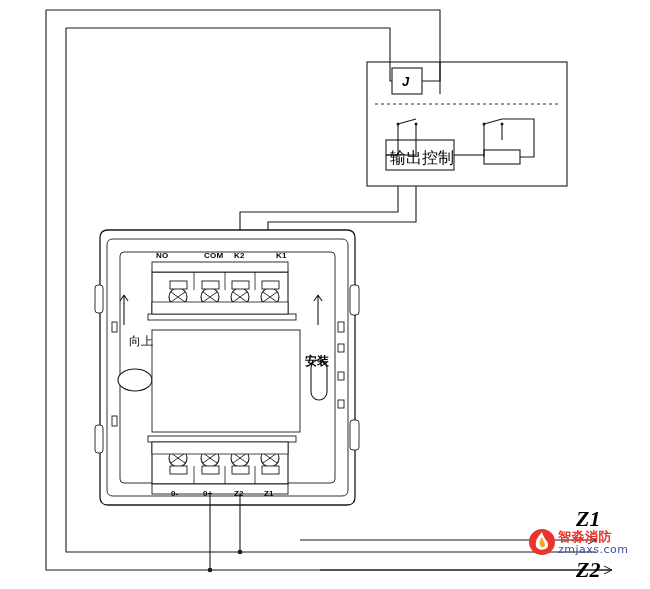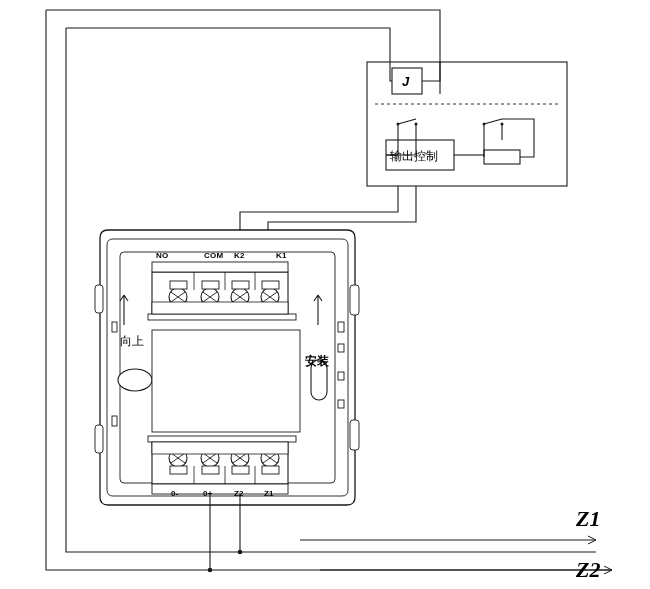--- a/index.html
+++ b/index.html
@@ -32,21 +32,21 @@
   }
   .term-lbl {
     font-size: 8px;
     font-weight: bold;
     letter-spacing: 0.2px;
   }
   .cn-lbl {
     font-size: 12px;
   }
   .box-lbl {
-    font-size: 12px;
+    font-size: 16px;
     text-align: center;
   }
   .j-lbl {
     font-size: 13px;
     font-weight: bold;
     font-style: italic;
   }
   .big-lbl {
     font-size: 22px;
     font-weight: bold;
@@ -252,23 +252,32 @@
   <div class="lbl term-lbl" style="left:156px; top:251px;">NO</div>
   <div class="lbl term-lbl" style="left:204px; top:251px;">COM</div>
   <div class="lbl term-lbl" style="left:234px; top:251px;">K2</div>
   <div class="lbl term-lbl" style="left:276px; top:251px;">K1</div>
 
   <div class="lbl term-lbl" style="left:171px; top:489px;">0-</div>
   <div class="lbl term-lbl" style="left:203px; top:489px;">0+</div>
   <div class="lbl term-lbl" style="left:234px; top:489px;">Z2</div>
   <div class="lbl term-lbl" style="left:264px; top:489px;">Z1</div>
 
-  <div class="lbl cn-lbl" style="left:120px; top:333px;">向上</div>
+  <div class="lbl cn-lbl" style="left:129px; top:333px;">向上</div>
   <div class="lbl cn-lbl" style="left:305px; top:353px;font-weight:bold;">安装</div>
 
   <div class="lbl j-lbl" style="left:402px; top:74px;">J</div>
   <div class="lbl box-lbl" style="left:390px; top:148px;">输出控制</div>
 
   <div class="lbl big-lbl" style="left:576px; top:506px;">Z1</div>
   <div class="lbl big-lbl" style="left:576px; top:557px;">Z2</div>
 
+  <div class="wm">
+    <svg width="28" height="28" viewBox="0 0 28 28" style="position:absolute;left:0;top:0;">
+      <circle cx="14" cy="14" r="13" fill="#e8342a"></circle>
+      <path d="M 14,4 C 10,9 7,12 8,18 C 9,23 19,23 20,18 C 21,13 16,12 14,4 Z" fill="#ffffff"></path>
+      <path d="M 14,9 C 12,12 11,14 12,17 C 13,20 17,20 17,17 C 17,14 15,13 14,9 Z" fill="#f7a823"></path>
+    </svg>
+    <div class="wm-text">智淼消防</div>
+    <div class="wm-sub">zmjaxs.com</div>
+  </div>
 
 </div>
 
 </body></html>

